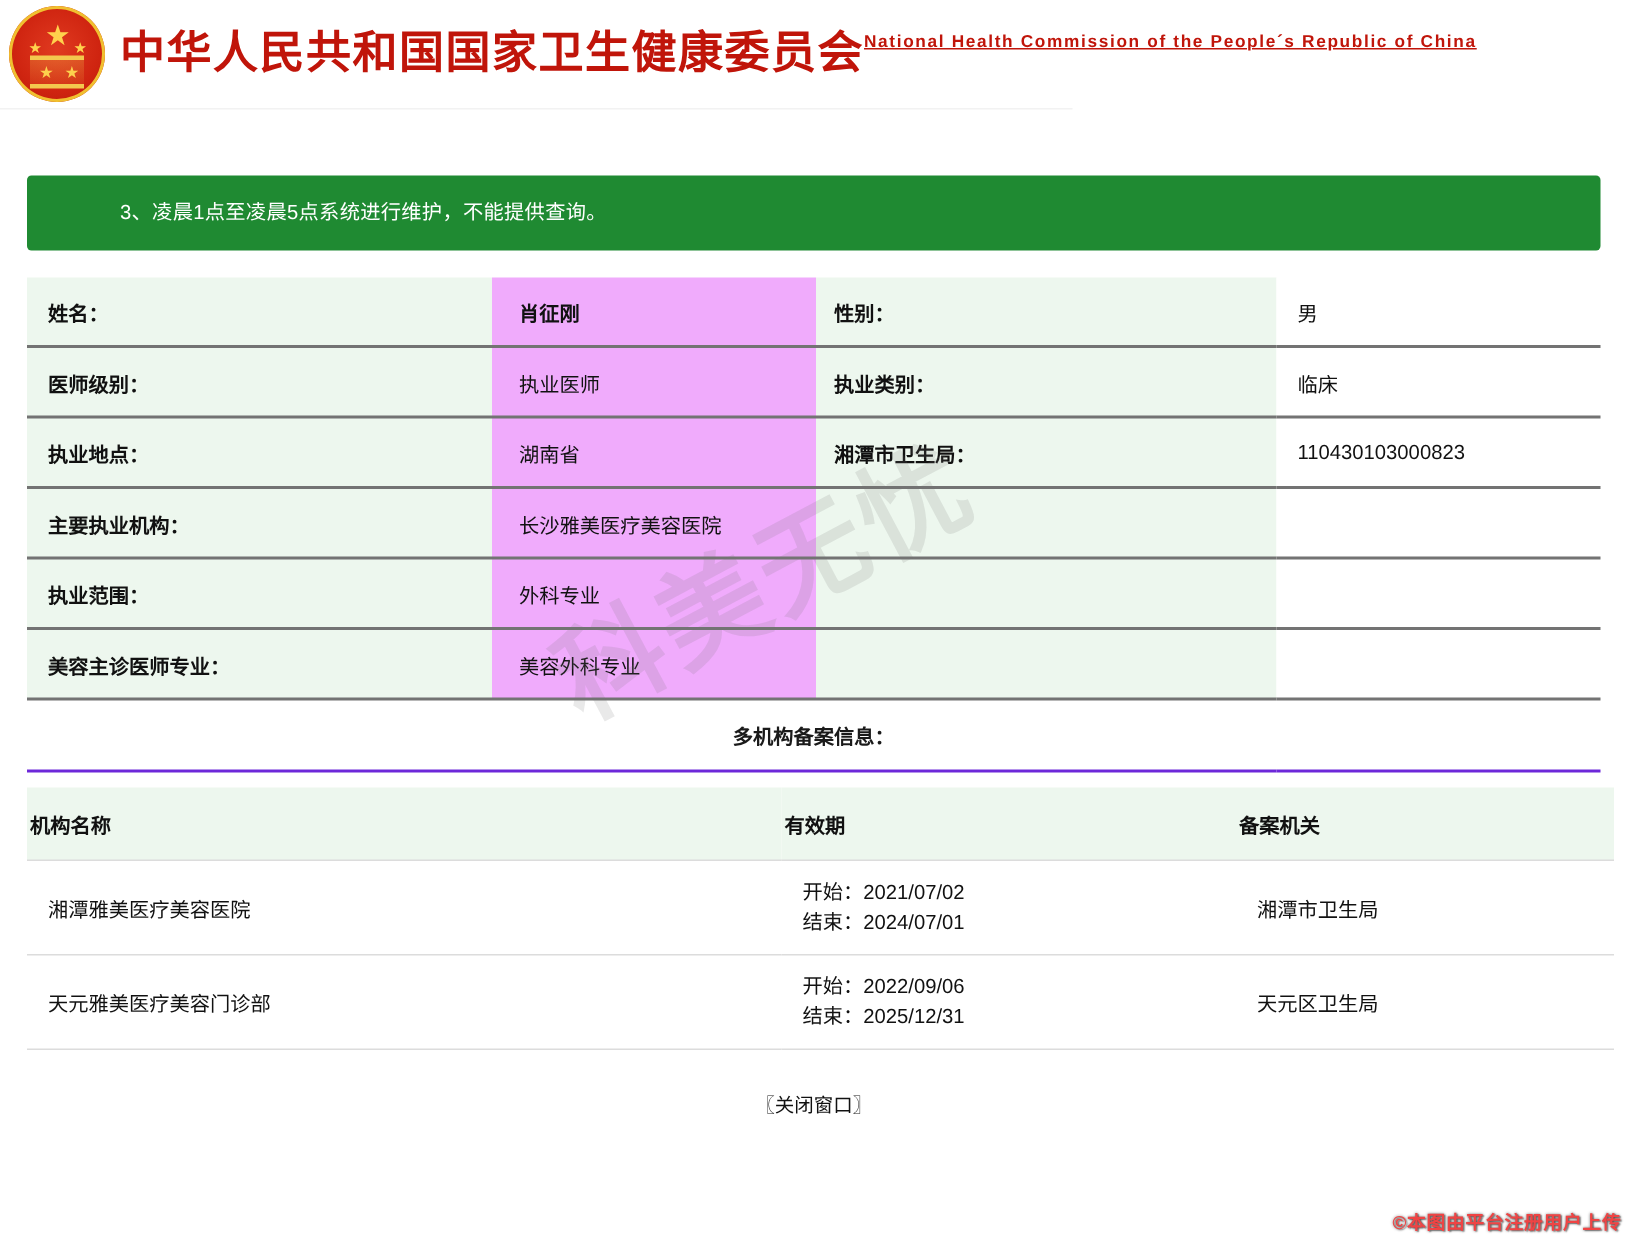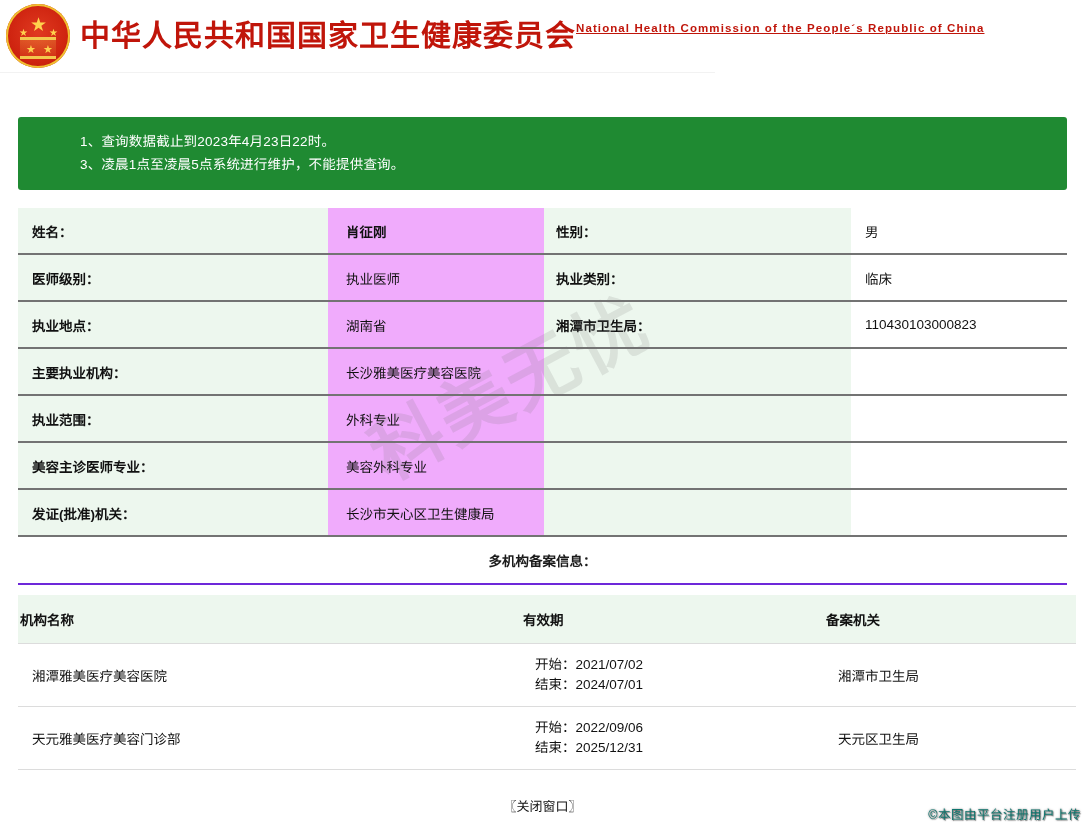--- a/index.html
+++ b/index.html
@@ -185,22 +185,22 @@
   .footer a {
     color: #111;
     text-decoration: none;
     cursor: pointer;
   }
   .watermark-corner {
     position: absolute;
     right: 4px;
     bottom: 2px;
     font-size: 12.5px;
-    font-weight: normal;
-    color: #0f766e;
+    font-weight: bold;
+    color: #ef4444;
     text-shadow: 0 0 2px rgba(0,0,0,0.55), 1px 1px 1px rgba(0,0,0,0.45);
     letter-spacing: 0.5px;
   }
   .watermark-big {
     position: absolute;
     left: 355px;
     top: 330px;
     font-family: "DejaVu Sans", "Liberation Sans", sans-serif;
     font-size: 72px;
     font-weight: bold;
@@ -223,21 +223,20 @@
     <span class="star s5">★</span>
     <span class="gate"></span>
   </div>
   <div class="header-titles">
     <div class="title-cn">中华人民共和国国家卫生健康委员会</div>
     <div class="title-en">National Health Commission of the People´s Republic of China</div>
   </div>
 </div>
 
 <div class="notice">
-  <div class="line">1、查询数据截止到2023年4月23日22时。</div>
   <div class="line">3、凌晨1点至凌晨5点系统进行维护，不能提供查询。</div>
 </div>
 
 <table class="info-table">
   <tbody>
     <tr class="row-name">
       <td class="lbl">姓名：</td>
       <td class="val">肖征刚</td>
       <td class="lbl2">性别：</td>
       <td class="val2">男</td>
@@ -262,26 +261,20 @@
     </tr>
     <tr>
       <td class="lbl">执业范围：</td>
       <td class="val">外科专业</td>
       <td class="lbl2"></td>
       <td class="val2"></td>
     </tr>
     <tr>
       <td class="lbl">美容主诊医师专业：</td>
       <td class="val">美容外科专业</td>
-      <td class="lbl2"></td>
-      <td class="val2"></td>
-    </tr>
-    <tr>
-      <td class="lbl">发证(批准)机关：</td>
-      <td class="val">长沙市天心区卫生健康局</td>
       <td class="lbl2"></td>
       <td class="val2"></td>
     </tr>
     <tr class="section-title">
       <td colspan="4">多机构备案信息：</td>
     </tr>
   </tbody>
 </table>
 
 <table class="filing-table">

